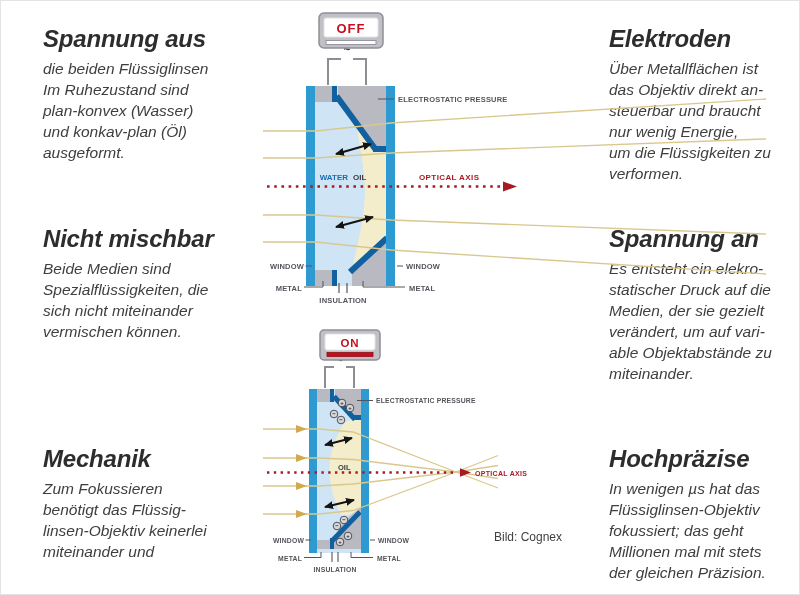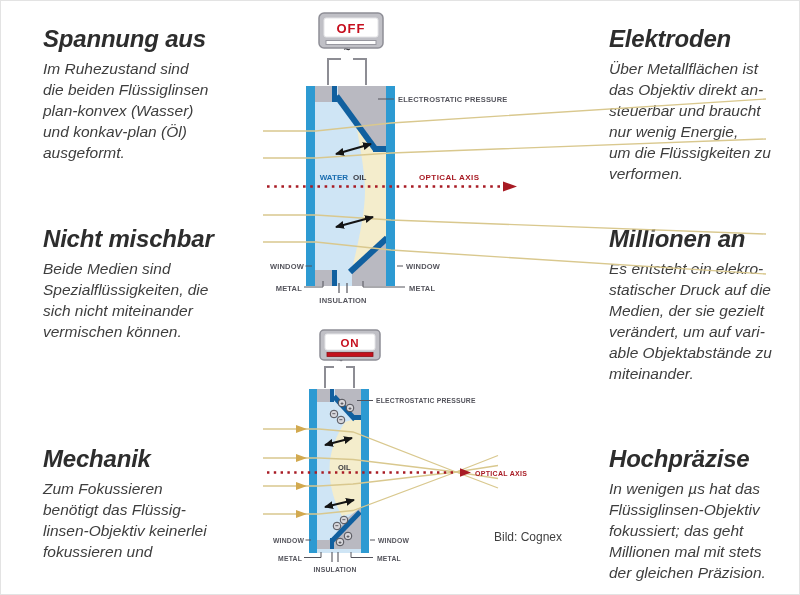--- a/index.html
+++ b/index.html
@@ -24,55 +24,55 @@
   svg text{font-family:"Liberation Sans",sans-serif;}
   .dlabel{font-weight:bold;fill:#54545c;letter-spacing:0.2px;}
 </style>
 </head>
 <body>
 
 <div id="canvas">
 
   <div class="tb" style="left:42px;top:24px;width:225px">
     <div class="tb-title">Spannung aus</div>
+    <div class="tb-line">die beiden Flüssiglinsen</div>
     <div class="tb-line">Im Ruhezustand sind</div>
-    <div class="tb-line">die beiden Flüssiglinsen</div>
     <div class="tb-line">plan-konvex (Wasser)</div>
     <div class="tb-line">und konkav-plan (Öl)</div>
     <div class="tb-line">ausgeformt.</div>
   </div>
 
   <div class="tb" style="left:42px;top:224px;width:225px">
     <div class="tb-title">Nicht mischbar</div>
     <div class="tb-line">Beide Medien sind</div>
     <div class="tb-line">Spezialflüssigkeiten, die</div>
     <div class="tb-line">sich nicht miteinander</div>
     <div class="tb-line">vermischen können.</div>
   </div>
 
   <div class="tb" style="left:42px;top:444px;width:225px">
     <div class="tb-title">Mechanik</div>
     <div class="tb-line">Zum Fokussieren</div>
     <div class="tb-line">benötigt das Flüssig-</div>
     <div class="tb-line">linsen-Objektiv keinerlei</div>
-    <div class="tb-line">fokussieren und</div>
+    <div class="tb-line">miteinander und</div>
   </div>
 
   <div class="tb" style="left:608px;top:24px;width:185px">
     <div class="tb-title">Elektroden</div>
     <div class="tb-line">Über Metallflächen ist</div>
     <div class="tb-line">das Objektiv direkt an-</div>
     <div class="tb-line">steuerbar und braucht</div>
     <div class="tb-line">nur wenig Energie,</div>
     <div class="tb-line">um die Flüssigkeiten zu</div>
     <div class="tb-line">verformen.</div>
   </div>
 
   <div class="tb" style="left:608px;top:224px;width:185px">
-    <div class="tb-title">Millionen an</div>
+    <div class="tb-title">Spannung an</div>
     <div class="tb-line">Es entsteht ein elekro-</div>
     <div class="tb-line">statischer Druck auf die</div>
     <div class="tb-line">Medien, der sie gezielt</div>
     <div class="tb-line">verändert, um auf vari-</div>
     <div class="tb-line">able Objektabstände zu</div>
     <div class="tb-line">miteinander.</div>
   </div>
 
   <div class="tb" style="left:608px;top:444px;width:185px">
     <div class="tb-title">Hochpräzise</div>

